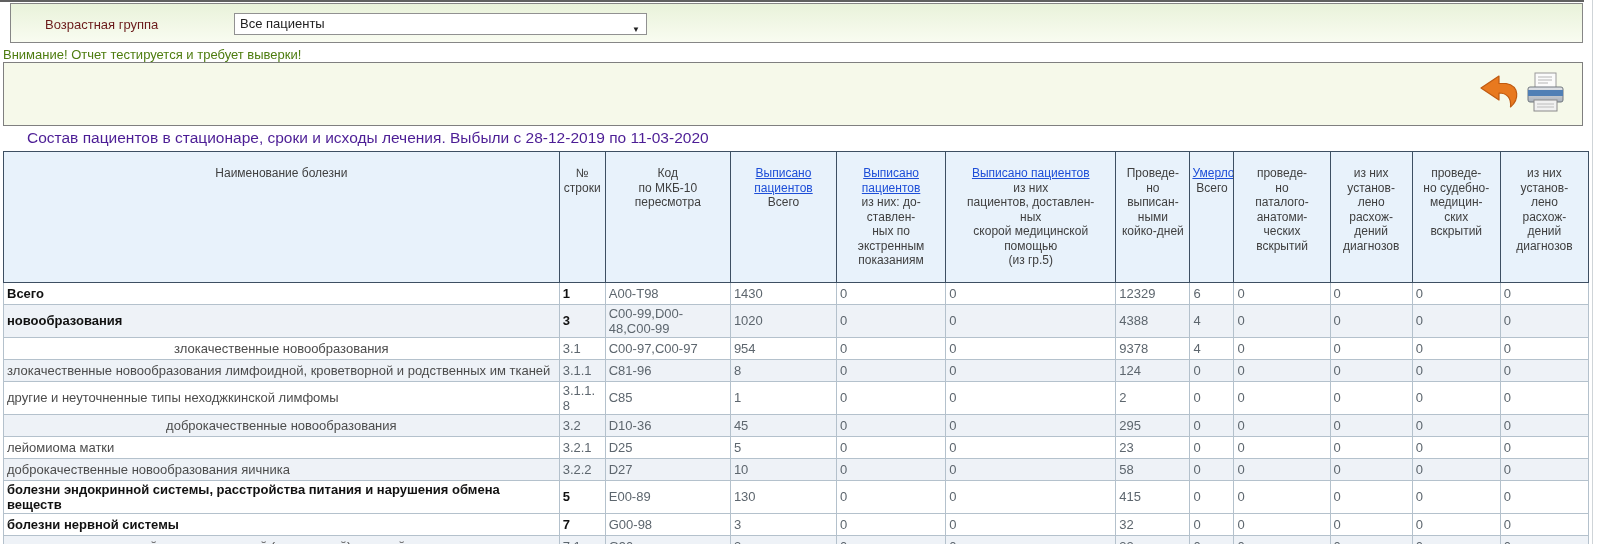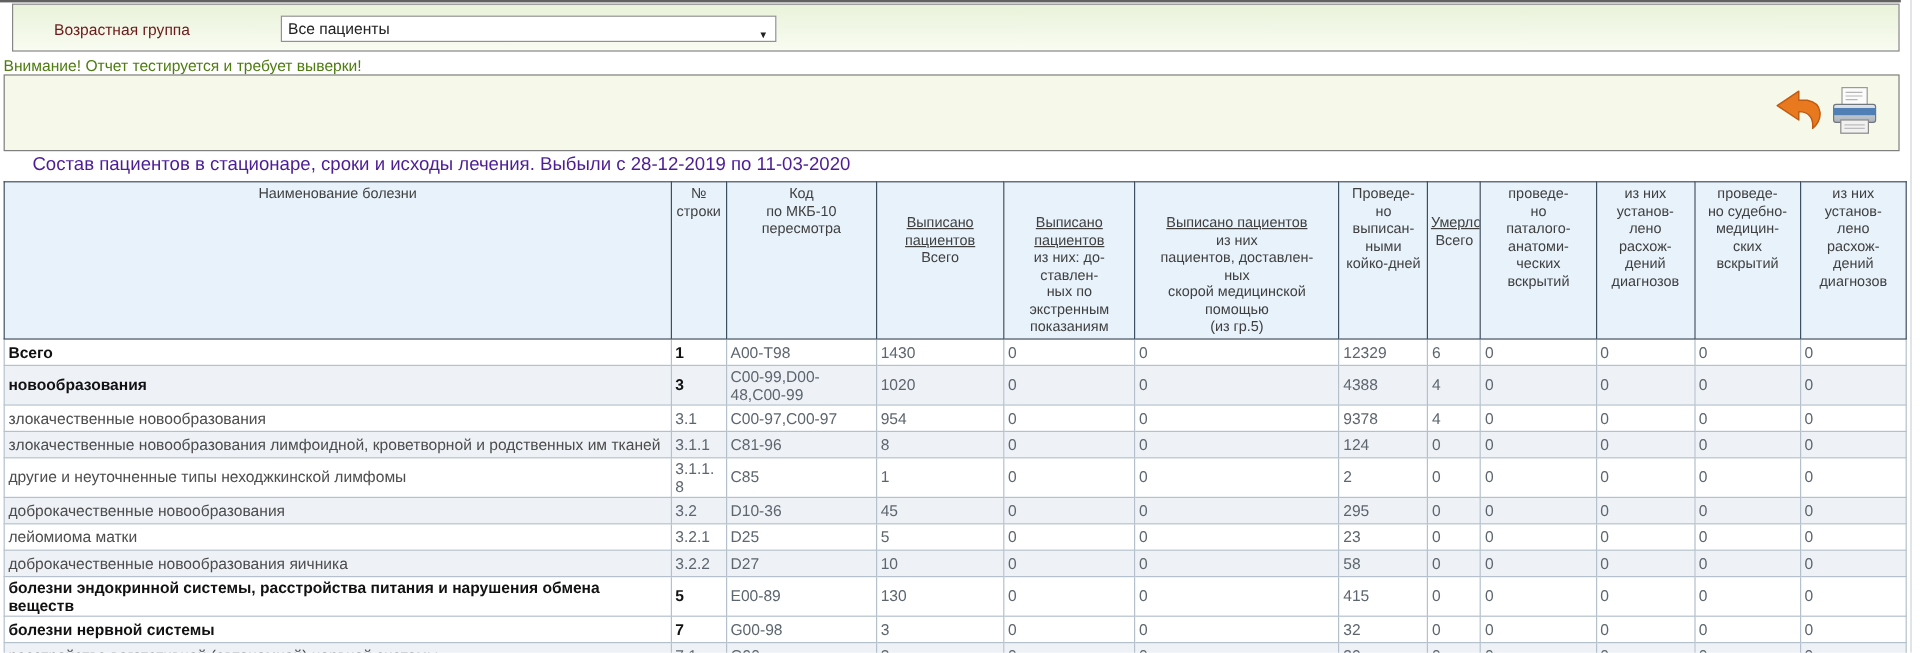--- a/index.html
+++ b/index.html
@@ -40,35 +40,35 @@
 
   
   table.report{
     position:absolute;left:3px;top:151px;width:1586px;
     border-collapse:collapse;table-layout:fixed;
   }
   table.report thead tr{height:95px;}
   table.report th{
     background:#e8f2fb;border:1px solid #3d4f62;vertical-align:top;
     font-weight:normal;font-size:12px;line-height:14.5px;color:#3f3f3f;
-    text-align:center;padding:2px 2px;white-space:pre-line;overflow:hidden;
+    text-align:center;padding:14px 2px;white-space:pre-line;overflow:hidden;
   }
   table.report th .hlink{
-    display:block;text-decoration:underline;color:#404040;white-space:pre-line;cursor:pointer;margin-top:24px;
+    display:block;text-decoration:underline;color:#1d4ed8;white-space:pre-line;cursor:pointer;
   }
   table.report td{
     border:1px solid #b4c1cc;height:19px;box-sizing:content-box;
     font-size:13px;line-height:15px;color:#5d666e;
     padding:1px 3px;vertical-align:middle;overflow:hidden;overflow-wrap:anywhere;
   }
   table.report td.name{color:#4c4c4c;}
   tr.shade td{background:#eef2f7;}
   tr.bold td.name,tr.bold td.num{font-weight:bold;color:#111;}
   td.ind0{padding-left:5px;}
-  td.ind1{padding-left:11px;}
+  td.ind1{padding-left:11px;text-align:center;}
   td.ind2{padding-left:17px;}
   td.ind3{padding-left:25px;margin-left:17px;}
 </style>
 </head>
 <body>
 
 <div class="top-edge"></div>
 <div class="right-line"></div>
 
 <div class="topbar">

